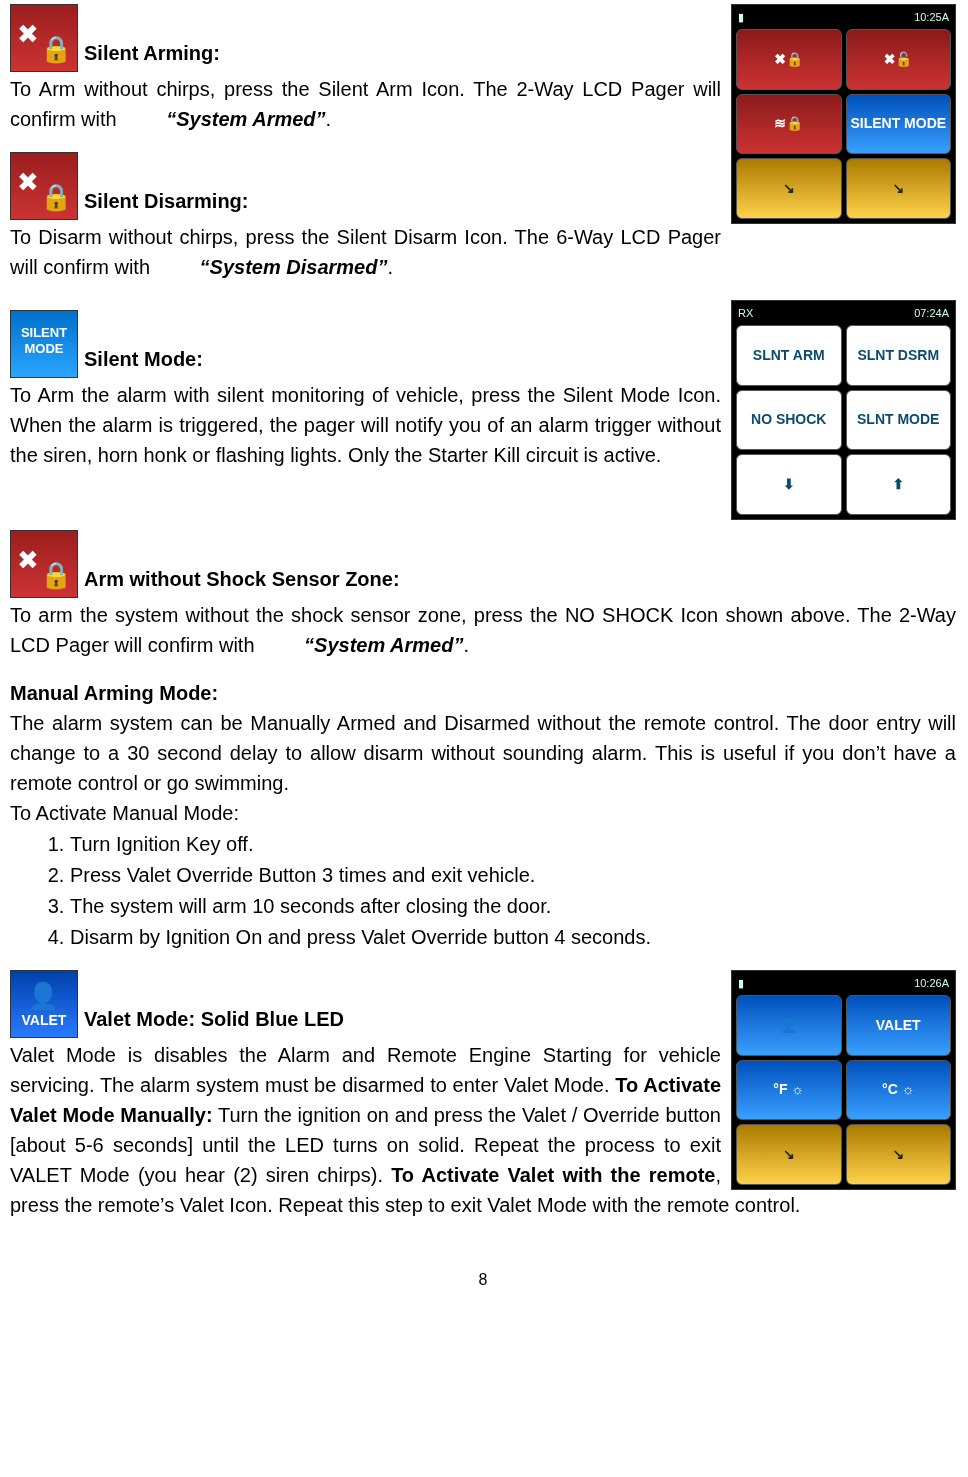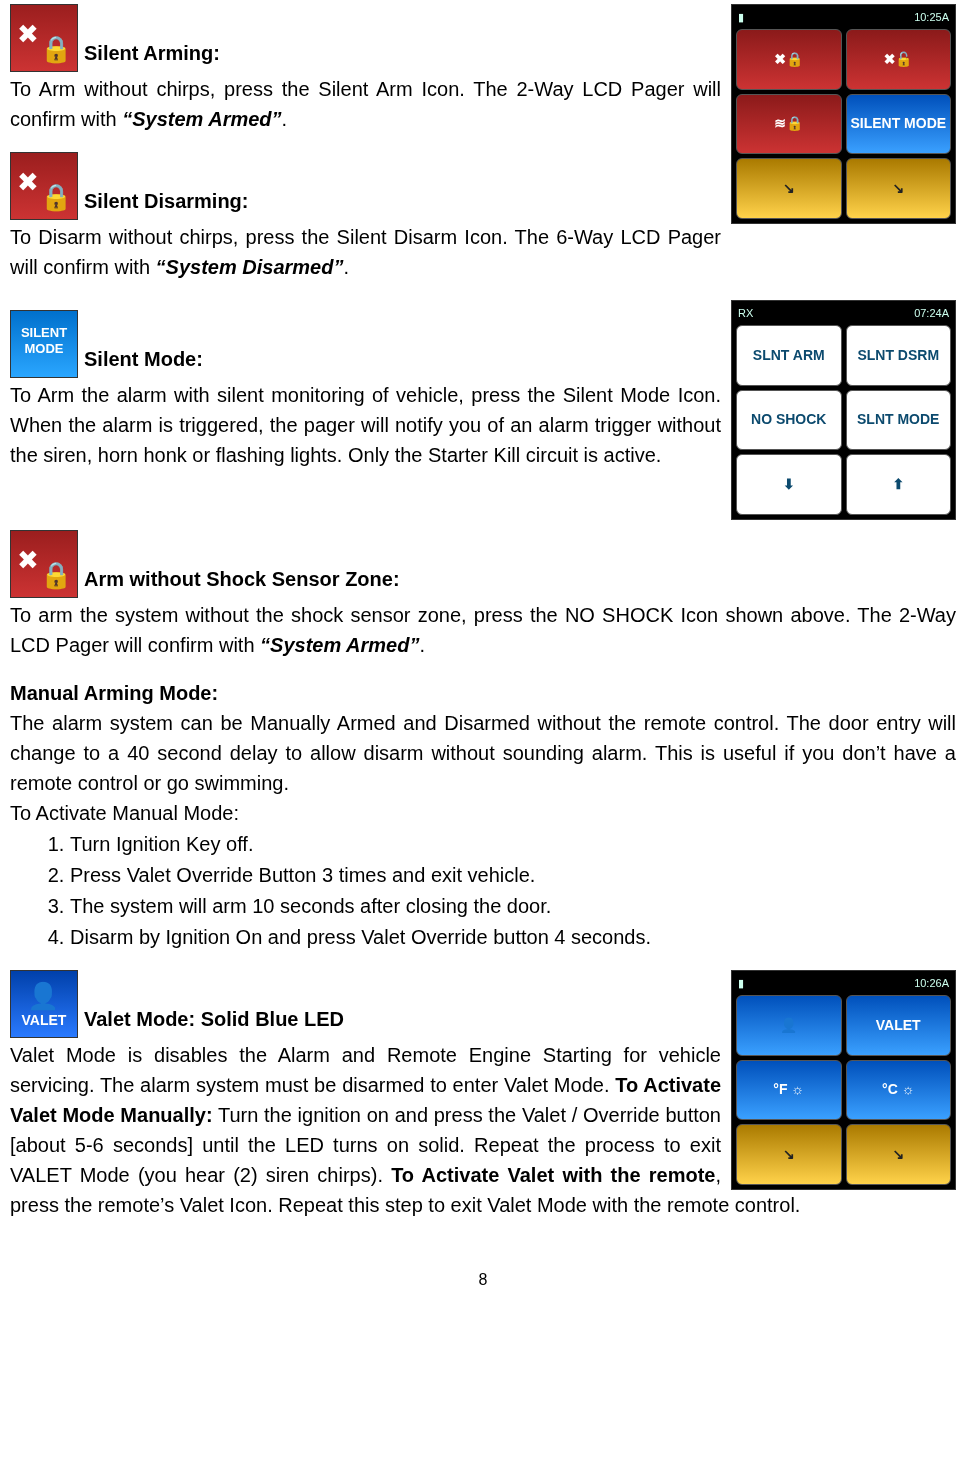--- a/index.html
+++ b/index.html
@@ -45,21 +45,21 @@
       margin-top: 10px;
       margin-bottom: 2px;
     }
     .heading-row .section-heading {
       padding-bottom: 4px;
     }
     p {
       margin: 0 0 18px 0;
       text-align: justify;
     }
-    .bi { font-weight: bold; font-style: italic; }
+    .bi { font-weight: bold; font-style: italic; margin-left: 44px; }
     .b { font-weight: bold; }
     ol {
       margin: 0 0 18px 0;
       padding-left: 60px;
     }
     ol li { margin: 1px 0; }
     .page-number {
       text-align: center;
       font-size: 16px;
       margin-top: 30px;
@@ -227,21 +227,21 @@
   <span class="icon-img ic-xlock with-heading"></span>
   <span class="section-heading">Arm without Shock Sensor Zone:</span>
 </div>
 <p>
   <span>To arm the system without the shock sensor zone, press the NO SHOCK Icon shown above. The 2-Way LCD Pager will confirm with </span><span class="bi">“System Armed”</span><span>.</span>
 </p>
 
 <div style="margin-top:4px">
   <span class="section-heading">Manual Arming Mode:</span>
 </div>
-<p style="margin-bottom:0">The alarm system can be Manually Armed and Disarmed without the remote control. The door entry will change to a 40 second delay to allow disarm without sounding alarm. This is useful if you don’t have a remote control or go swimming.</p>
+<p style="margin-bottom:0">The alarm system can be Manually Armed and Disarmed without the remote control. The door entry will change to a 30 second delay to allow disarm without sounding alarm. This is useful if you don’t have a remote control or go swimming.</p>
 <div>To Activate Manual Mode:</div>
 <ol>
   <li>Turn Ignition Key off.</li>
   <li>Press Valet Override Button 3 times and exit vehicle.</li>
   <li>The system will arm 10 seconds after closing the door.</li>
   <li>Disarm by Ignition On and press Valet Override button 4 seconds.</li>
 </ol>
 
 <div class="pager-img">
   <div class="pager-inner">

